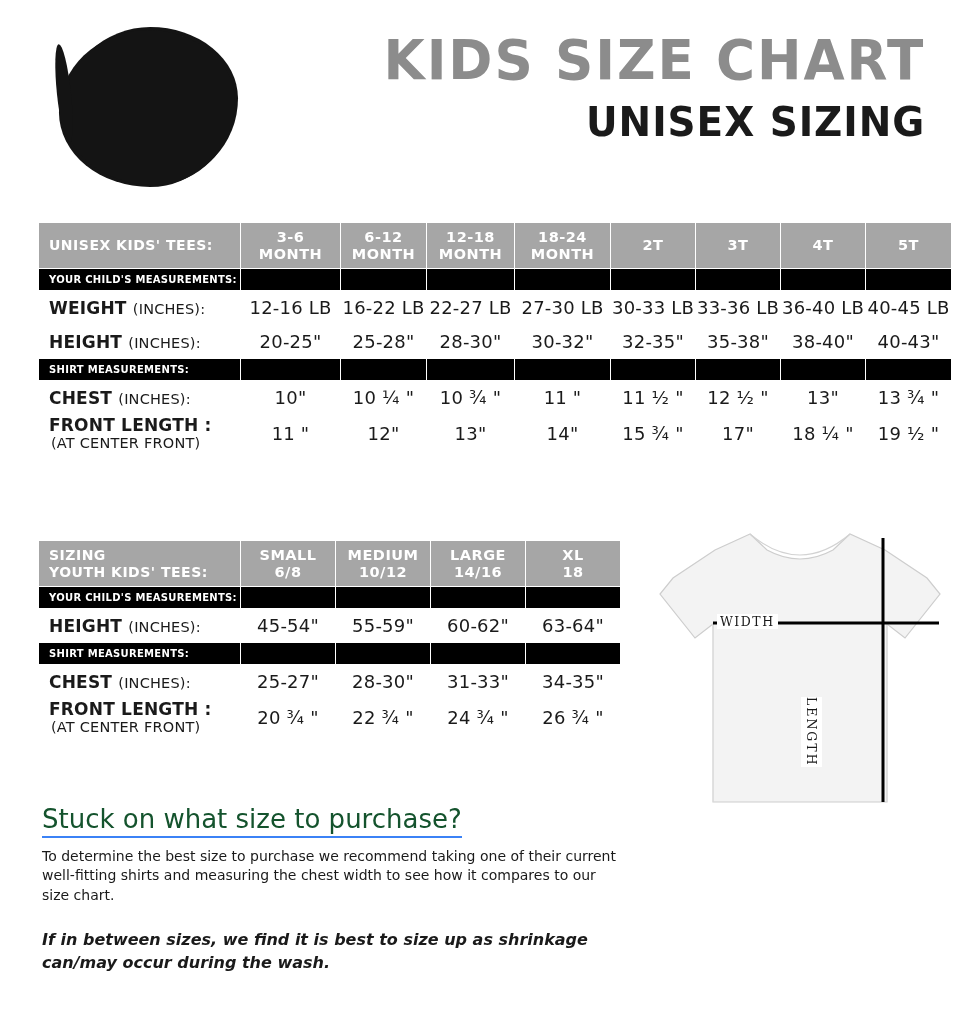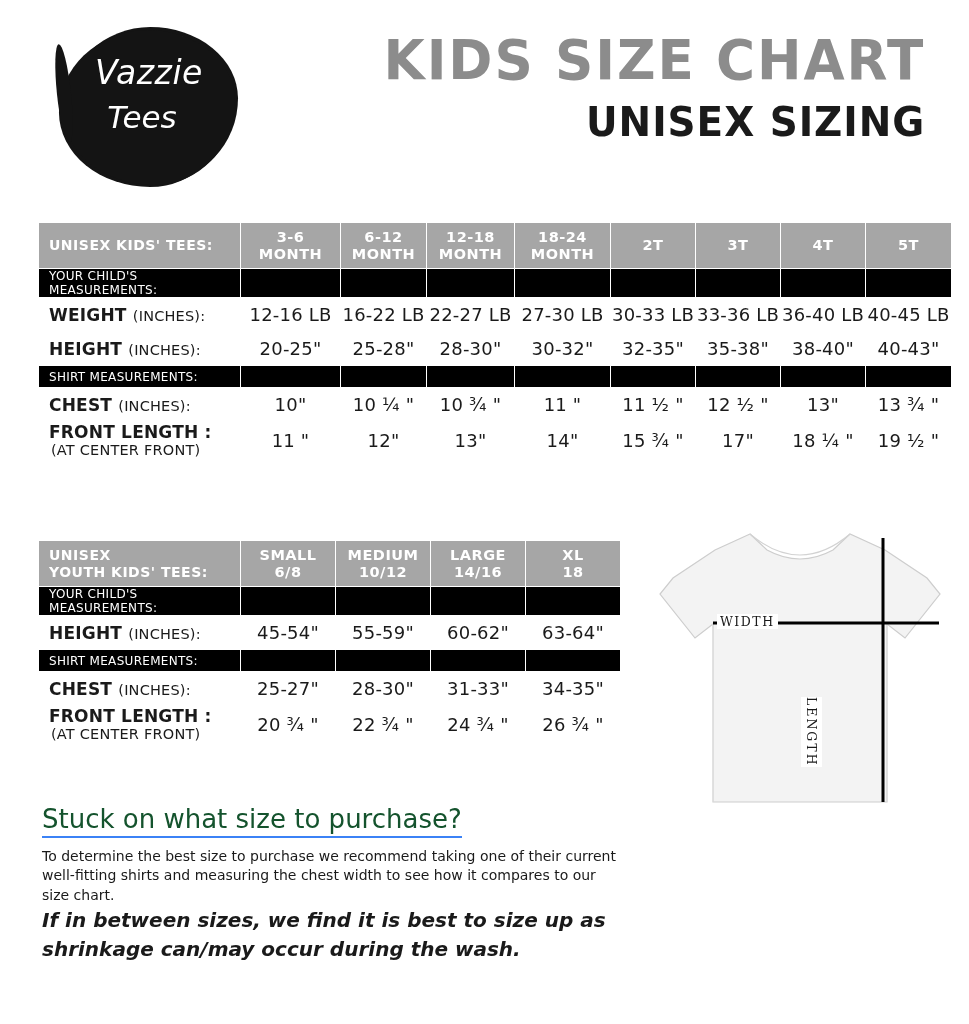--- a/index.html
+++ b/index.html
@@ -115,22 +115,22 @@
     line-height: 1.15;
   }
   .hdr-label {
     text-align: left !important;
     padding-left: 10px !important;
     font-size: 14px;
   }
   .blackrow td {
     background: #000000;
     color: #ffffff;
-    font-weight: normal;
-    font-size: 12px;
+    font-weight: bold;
+    font-size: 10px;
     height: 22px;
   }
   .blackrow .lbl {
     text-align: left !important;
     padding-left: 10px !important;
     letter-spacing: 0.3px;
   }
   .rowlabel {
     text-align: left !important;
     padding-left: 10px !important;
@@ -210,37 +210,34 @@
     font-family: "DejaVu Sans", sans-serif;
     font-size: 14px;
     line-height: 1.42;
     margin-top: 9px;
     color: #1a1a1a;
   }
   .foot-note {
     font-family: "DejaVu Sans", sans-serif;
     font-style: italic;
     font-weight: bold;
-    font-size: 20px;
+    font-size: 16px;
     line-height: 1.45;
+    margin-top: 22px;
     color: #1a1a1a;
   }
 </style>
 </head>
 <body>
 
 <div class="page">
 
   <div class="header">
     <div class="logo">
       <div class="logo-blob"></div>
-      <div class="logo-text">
-        <span class="l1">Vazzie</span>
-        <span class="l2">Tees</span>
-      </div>
     </div>
     <div class="title-wrap">
       <div class="title-main">KIDS SIZE CHART</div>
       <div class="title-sub">UNISEX SIZING</div>
     </div>
   </div>
 
   <table class="sizetable tbl1">
     <colgroup>
       <col style="width:202px">
@@ -368,21 +365,21 @@
     <colgroup>
       <col style="width:202px">
       <col style="width:95px">
         <col style="width:95px">
         <col style="width:95px">
         <col style="width:95px">
     </colgroup>
     <tbody>
       <tr>
         <td class="hdr-cell hdr-label">
-          <span>UNISEX</span><br>
+          <span>SIZING</span><br>
           <span>YOUTH KIDS' TEES:</span>
         </td>
         <td class="hdr-cell">
           <span>SMALL</span><br>
           <span>6/8</span>
         </td>
         <td class="hdr-cell">
           <span>MEDIUM</span><br>
           <span>10/12</span>
         </td>

